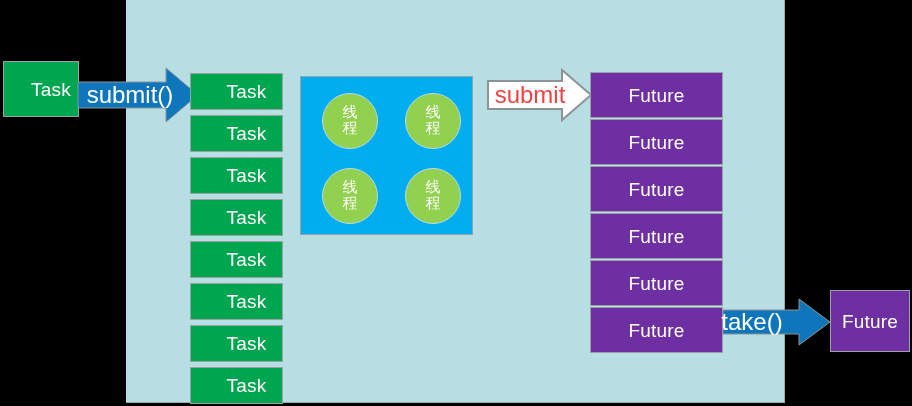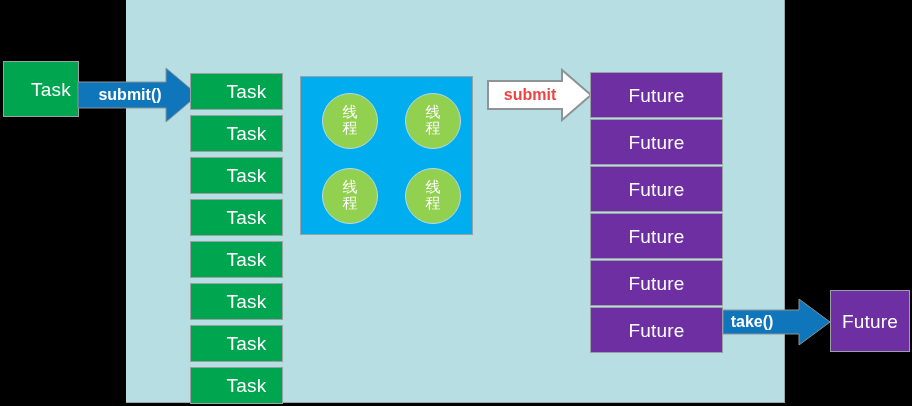--- a/index.html
+++ b/index.html
@@ -143,24 +143,23 @@
   .arrow {
     position: absolute;
   }
   .arrow svg { display: block; overflow: visible; }
   .arrow-label {
     position: absolute;
     display: flex;
     align-items: center;
     justify-content: center;
     white-space: nowrap;
-    font-size: 16px;
+    font-size: 24px;
     line-height: 1;
     pointer-events: none;
-    font-weight: bold;
   }
   .label-blue { color: #FFFFFF; }
   .label-white { color: #ef4444; }
 
   .arrow-submit      { left: 78px;  top: 64px; }
   .arrow-submit-lbl  { left: 78px;  top: 64px; width: 104px; height: 62px; }
 
   .arrow-submit2     { left: 487px; top: 68px; }
   .arrow-submit2-lbl { left: 487px; top: 68px; width: 86px;  height: 54px; }
 

